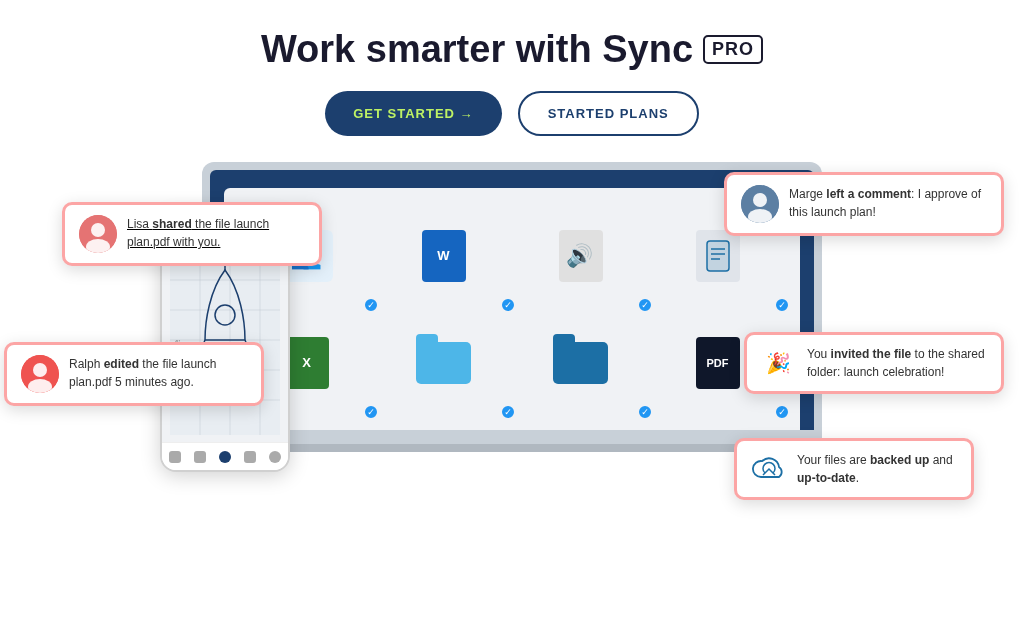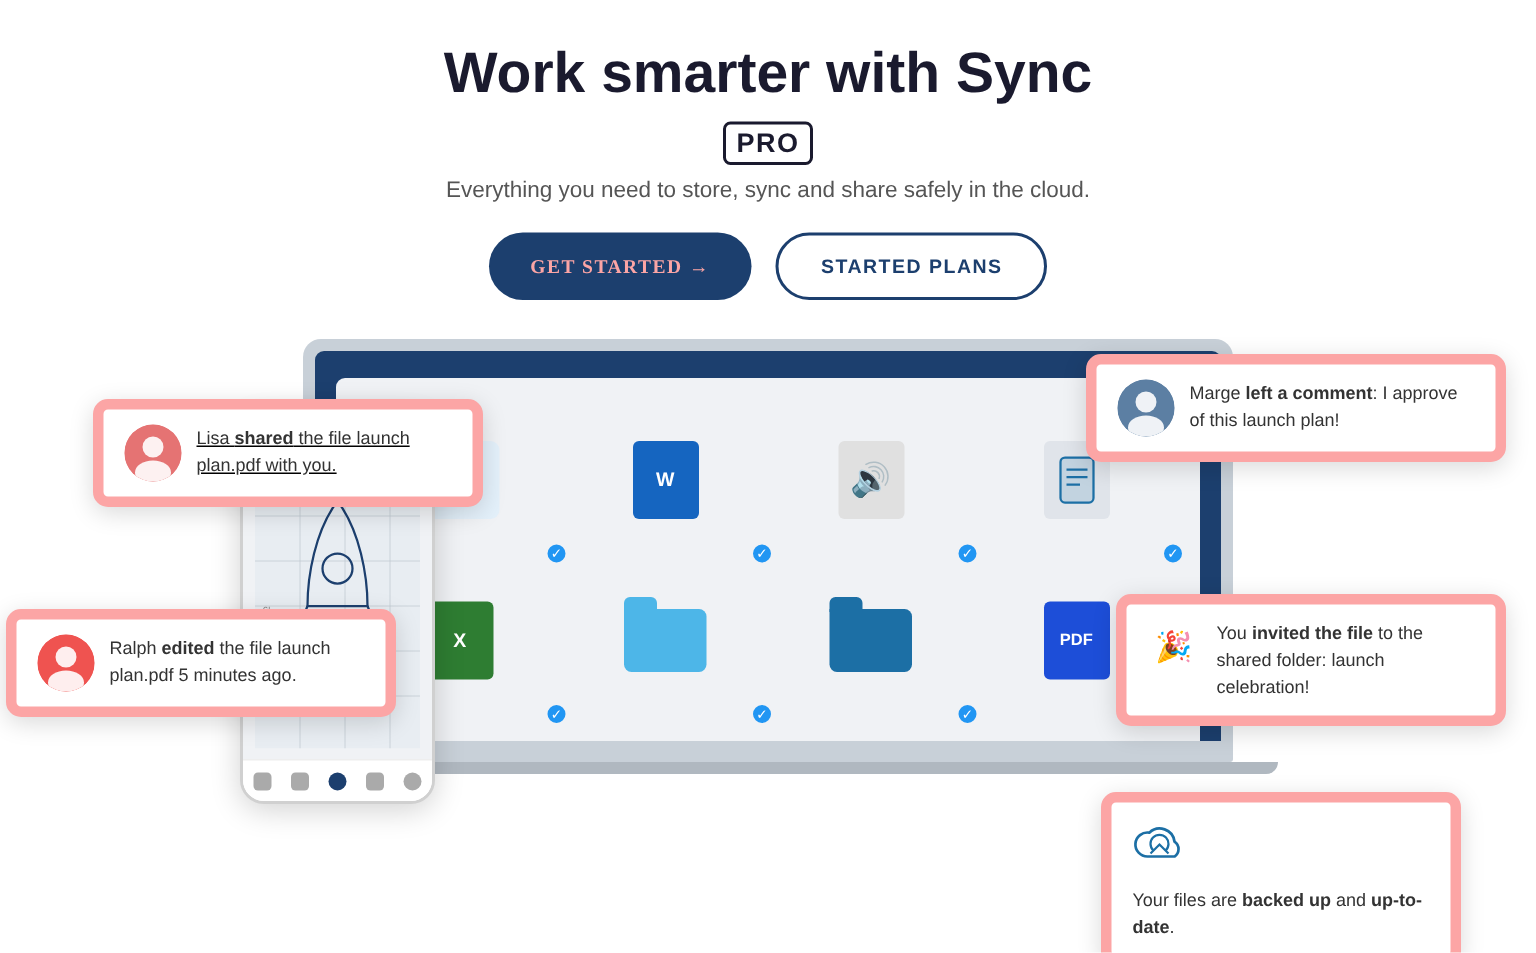--- a/index.html
+++ b/index.html
@@ -20,21 +20,20 @@
     }
 
     .main-title {
       font-size: 38px;
       font-weight: 700;
       color: #1a1a2e;
       display: flex;
       align-items: center;
       justify-content: center;
       gap: 10px;
-      flex-direction: column;
     }
 
     .pro-badge {
       display: inline-block;
       border: 2.5px solid #1a1a2e;
       border-radius: 5px;
       padding: 2px 7px;
       font-size: 18px;
       font-weight: 700;
       color: #1a1a2e;
@@ -49,32 +48,31 @@
 
     .cta-buttons {
       display: flex;
       gap: 16px;
       margin-top: 20px;
       justify-content: center;
     }
 
     .btn-primary {
       background: #1c3f6e;
-      color: #fca5a5;
+      color: #bef264;
       border: none;
       border-radius: 30px;
       padding: 13px 28px;
       font-size: 13px;
       font-weight: 700;
       letter-spacing: 1px;
       cursor: pointer;
       display: flex;
       align-items: center;
       gap: 6px;
-      font-family: Liberation Serif, serif;
     }
 
     .btn-secondary {
       background: #fff;
       color: #1c3f6e;
       border: 2px solid #1c3f6e;
       border-radius: 30px;
       padding: 13px 28px;
       font-size: 13px;
       font-weight: 700;
@@ -281,21 +279,21 @@
     .notification {
       position: absolute;
       background: #fff;
       border-radius: 10px;
       padding: 10px 14px;
       box-shadow: 0 4px 16px rgba(0,0,0,0.15);
       display: flex;
       align-items: flex-start;
       gap: 10px;
       max-width: 260px;
-      border: 7px solid #fca5a5;
+      border: 3px solid #fca5a5;
     }
 
     .notif-avatar {
       width: 38px;
       height: 38px;
       border-radius: 50%;
       flex-shrink: 0;
       overflow: hidden;
       display: flex;
       align-items: center;
@@ -336,60 +334,58 @@
 
     
     .notif-team {
       top: 180px;
       right: 20px;
       max-width: 260px;
     }
 
     
     .notif-backup {
-      top: 312px;
+      top: 286px;
       right: 50px;
       max-width: 240px;
-      flex-direction: column;
     }
 
     
     .avatar-lisa {
       background: #e57373;
     }
     .avatar-ralph {
       background: #ef5350;
     }
     .avatar-marge {
       background: #5c7fa3;
     }
     .icon-word { background: #1565c0; color: white; font-size: 13px; font-weight: bold; width: 44px; height: 52px; border-radius: 4px; display: flex; align-items: center; justify-content: center; }
     .icon-audio { background: #e0e0e0; color: #1c6fa5; width: 44px; height: 52px; border-radius: 4px; display: flex; align-items: center; justify-content: center; font-size: 22px; }
     .icon-excel { background: #2e7d32; color: white; font-size: 13px; font-weight: bold; width: 44px; height: 52px; border-radius: 4px; display: flex; align-items: center; justify-content: center; }
-    .icon-pdf { background: #1d4ed8; color: white; font-size: 11px; font-weight: bold; width: 44px; height: 52px; border-radius: 4px; display: flex; align-items: center; justify-content: center; }
+    .icon-pdf { background: #0f172a; color: white; font-size: 11px; font-weight: bold; width: 44px; height: 52px; border-radius: 4px; display: flex; align-items: center; justify-content: center; }
 
     .backup-icon {
       width: 36px;
       height: 36px;
       display: flex;
       align-items: center;
       justify-content: center;
       font-size: 20px;
       flex-shrink: 0;
     }
   </style>
 </head>
 <body>
 
 <div class="header">
   <h1 class="main-title">
     <span>Work smarter with Sync</span>
     <span class="pro-badge">PRO</span>
   </h1>
-  <p class="subtitle">Everything you need to store, sync and share safely in the cloud.</p>
 
   <div class="cta-buttons">
     <button class="btn-primary">GET STARTED →</button>
     <button class="btn-secondary">STARTED PLANS</button>
   </div>
 </div>
 
 <div class="devices-section">
 
   <div class="laptop">

